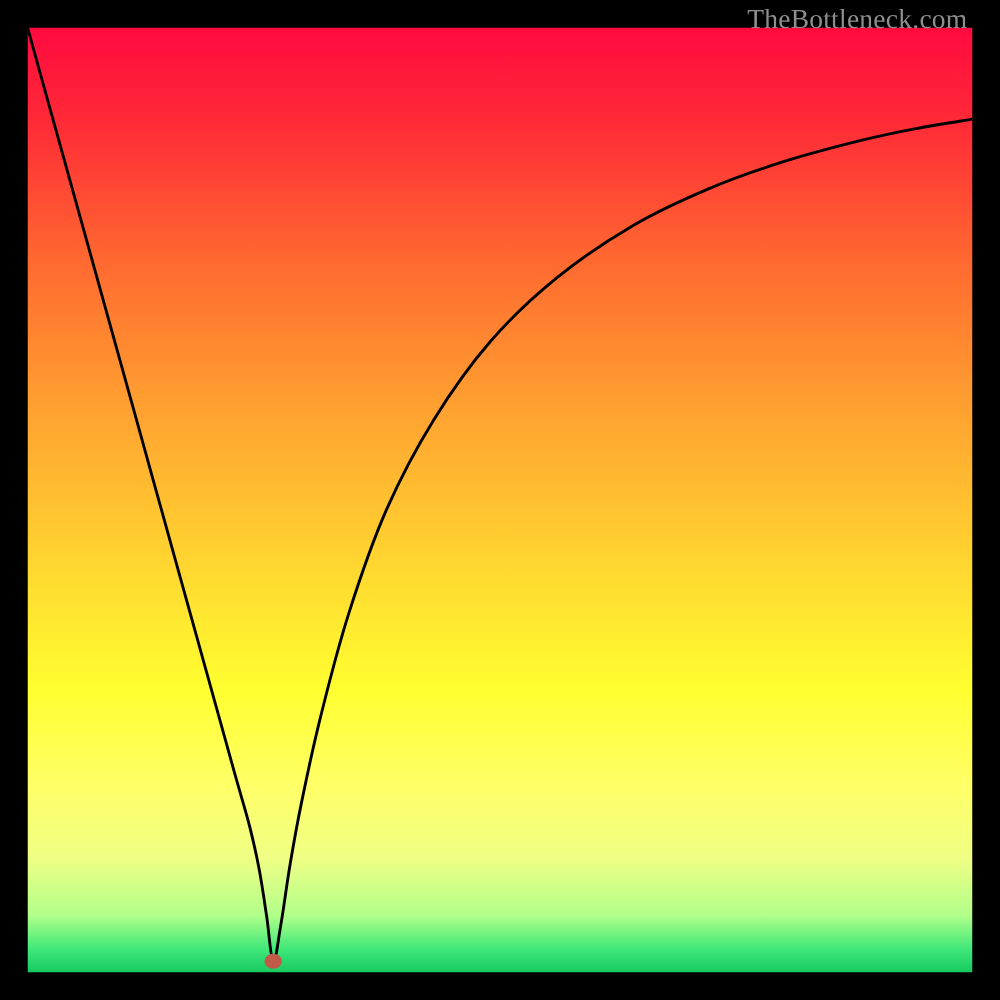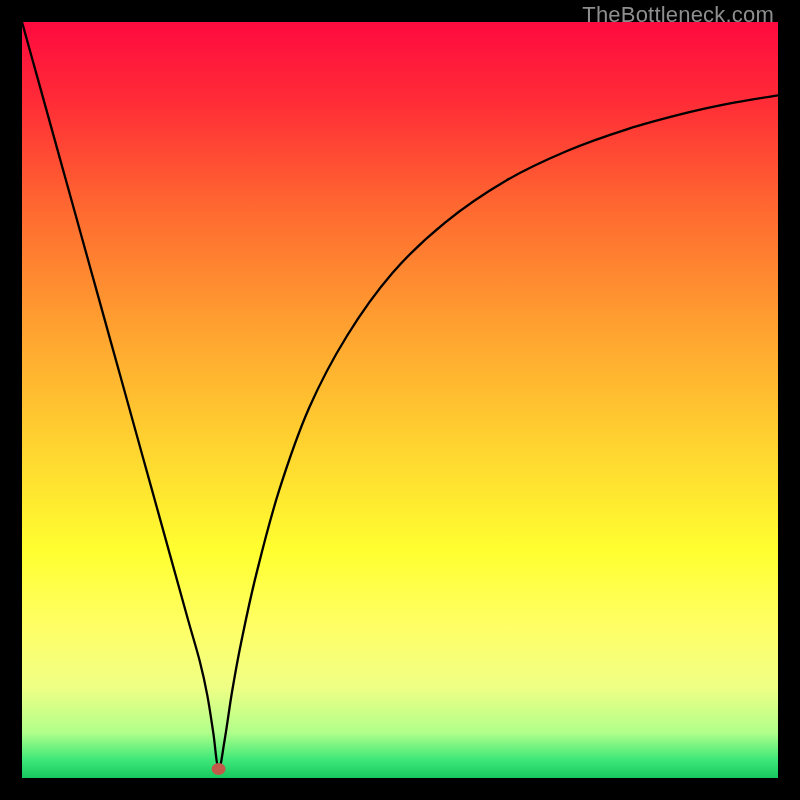--- a/index.html
+++ b/index.html
@@ -28,20 +28,21 @@
   }
   .watermark {
     position: absolute;
     top: 2px;
     right: 26px;
     color: #8e8e8e;
     font-size: 22px;
     letter-spacing: 0.2px;
     font-weight: 400;
     z-index: 20;
+    font-family: Liberation Serif, serif;
   }
 </style>
 </head>
 <body>
 
 <div class="watermark">TheBottleneck.com</div>
 
 <div class="frame">
   <svg class="plot-area" viewBox="0 0 756 756" preserveAspectRatio="none">
     <defs>

